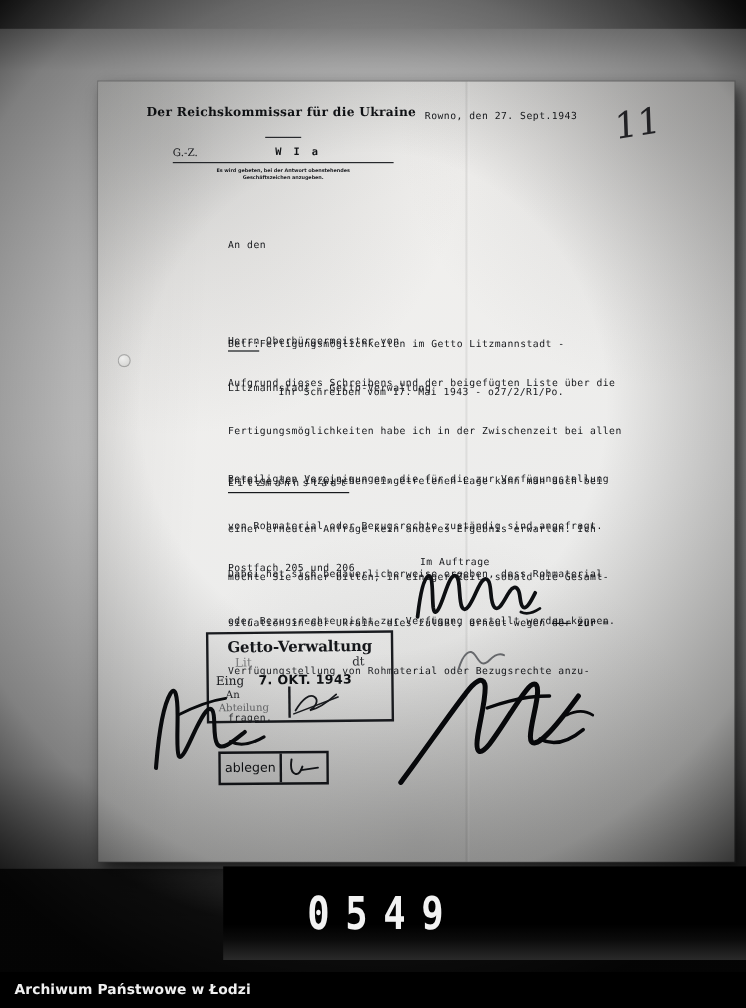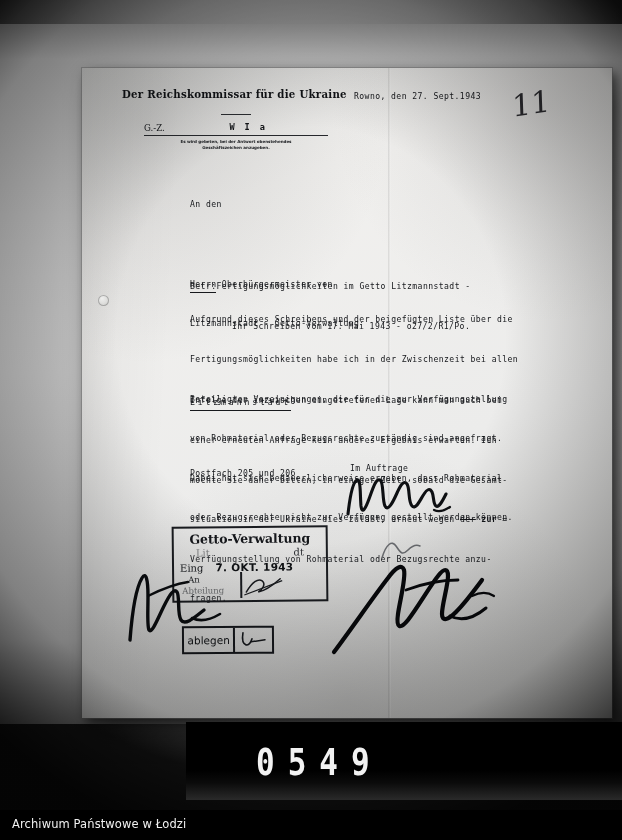--- a/index.html
+++ b/index.html
@@ -313,20 +313,21 @@
     letter-spacing: 13px;
     transform: scaleY(1.22);
     transform-origin: left top;
   }
 
   #archive-footer {
     position: absolute;
     left: 0; top: 810px;
     width: 622px; height: 30px;
     background: #000;
+    font-weight: bold;
   }
   #archive-caption {
     position: absolute;
     left: 12px; top: 7px;
     font-family: "DejaVu Sans", sans-serif;
     font-size: 11.5px;
     color: #f0f0f0;
     letter-spacing: 0.1px;
   }
 </style>

